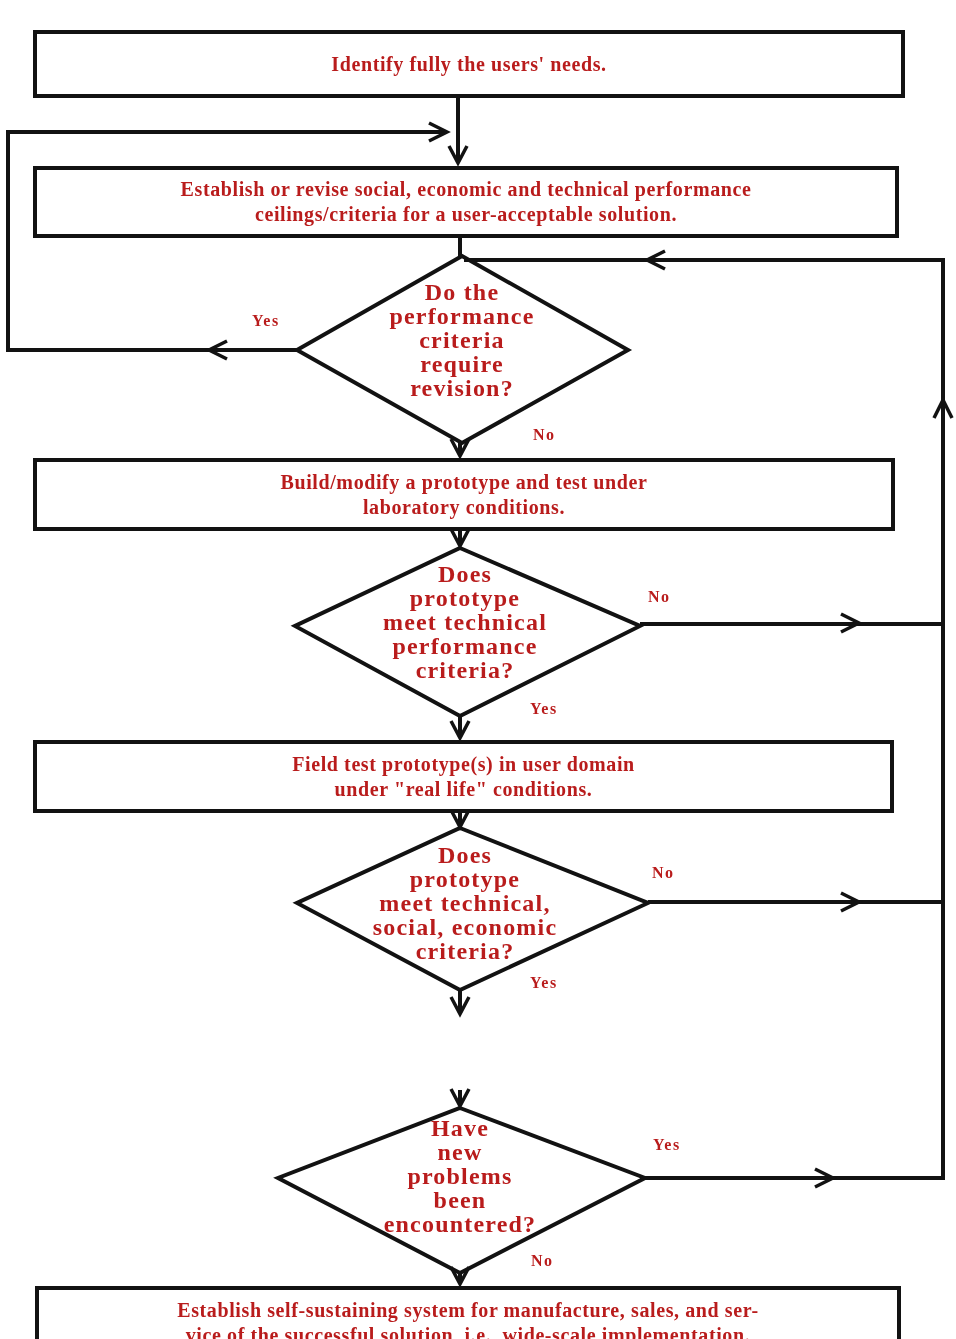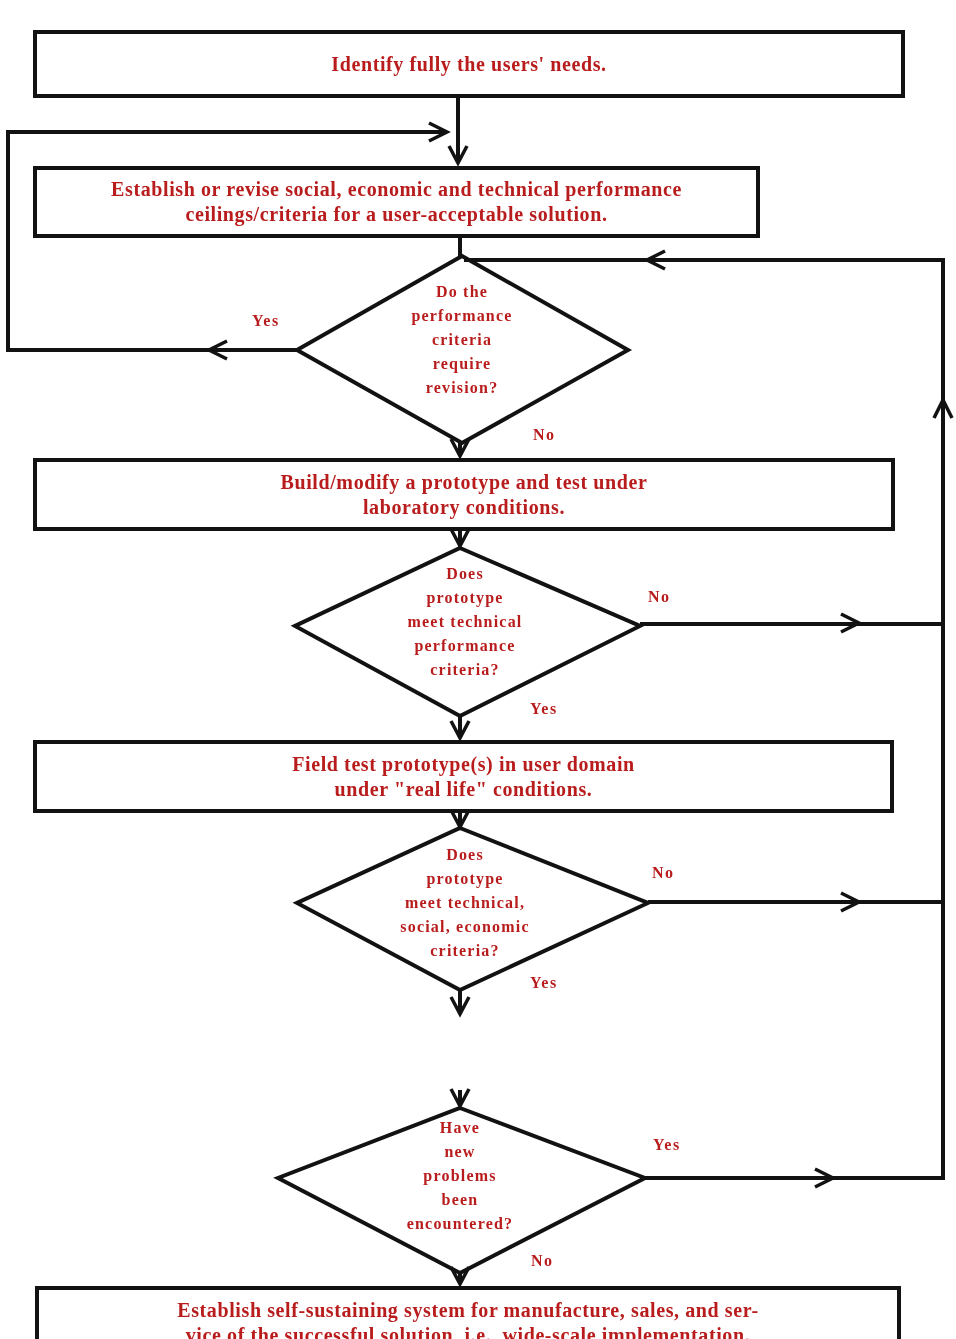--- a/index.html
+++ b/index.html
@@ -35,33 +35,33 @@
     justify-content: center;
     text-align: center;
     font-size: 20px;
     line-height: 25px;
     letter-spacing: 0.6px;
     white-space: pre-line;
   }
   .dtext {
     position: absolute;
     text-align: center;
-    font-size: 16px;
+    font-size: 24px;
     line-height: 24px;
     letter-spacing: 1.2px;
     white-space: pre-line;
   }
   .blabel {
     position: absolute;
     font-size: 16px;
     letter-spacing: 1.5px;
   }
   
   .box-0 { left: 33px;  top: 2px;    width: 872px; height: 68px; }
-  .box-1 { left: 33px;  top: 138px;  width: 727px; height: 72px; }
+  .box-1 { left: 33px;  top: 138px;  width: 866px; height: 72px; }
   .box-2 { left: 33px;  top: 430px;  width: 862px; height: 73px; }
   .box-3 { left: 33px;  top: 712px;  width: 861px; height: 73px; }
   .box-4 { left: 32px;  top: 988px;  width: 862px; height: 74px; }
   .box-5 { left: 35px;  top: 1258px; width: 866px; height: 74px; }
 
   .dtext-0 { left: 322px; top: 252px;  width: 280px; }
   .dtext-1 { left: 325px; top: 534px;  width: 280px; }
   .dtext-2 { left: 325px; top: 815px;  width: 280px; }
   .dtext-3 { left: 320px; top: 1088px; width: 280px; }
 

